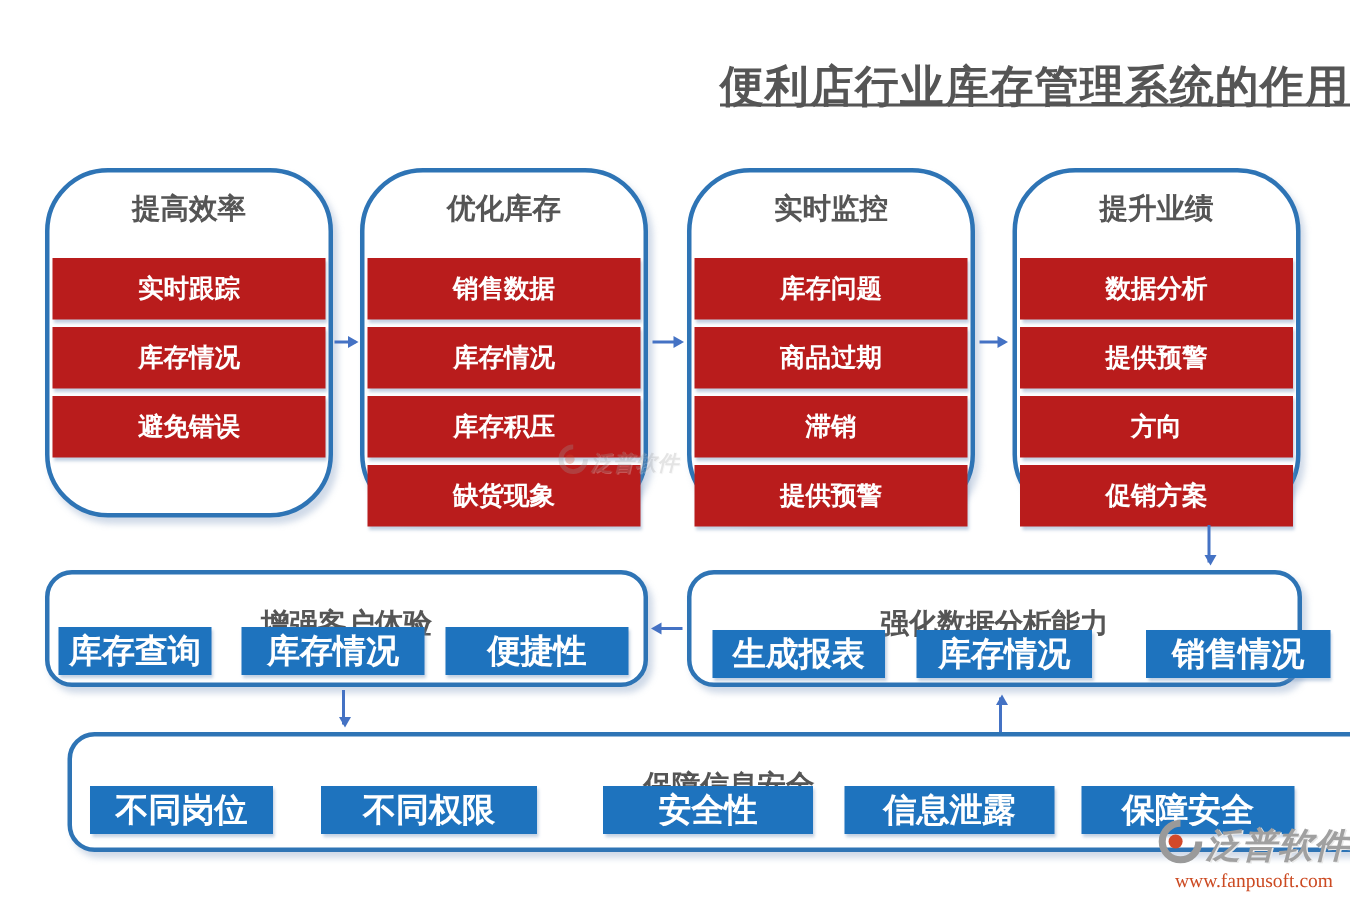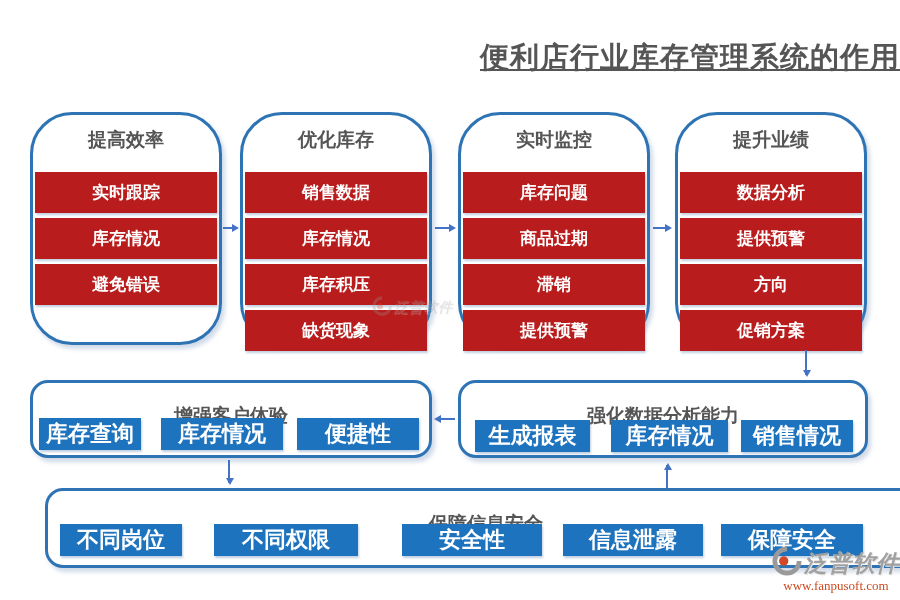--- a/index.html
+++ b/index.html
@@ -112,21 +112,21 @@
 <div class="wbox" style="left:30px;top:380px;width:402px;height:78px">
   <div class="wbox-title">增强客户体验</div>
   <div class="pill-abs" style="left:6px;top:35px;width:102px">库存查询</div>
   <div class="pill-abs" style="left:128px;top:35px;width:122px">库存情况</div>
   <div class="pill-abs" style="left:264px;top:35px;width:122px">便捷性</div>
 </div>
 <div class="wbox" style="left:458px;top:380px;width:410px;height:78px">
   <div class="wbox-title">强化数据分析能力</div>
   <div class="pill-abs" style="left:14px;top:37px;width:115px">生成报表</div>
   <div class="pill-abs" style="left:150px;top:37px;width:117px">库存情况</div>
-  <div class="pill-abs" style="left:280px;top:37px;width:112px">销售情况</div>
+  <div class="pill-abs" style="left:303px;top:37px;width:123px">销售情况</div>
 </div>
 
 <div class="wbox" style="left:45px;top:488px;width:882px;height:80px">
   <div class="wbox-title">保障信息安全</div>
   <div class="pill-abs" style="left:12px;top:33px;width:122px">不同岗位</div>
   <div class="pill-abs" style="left:166px;top:33px;width:144px">不同权限</div>
   <div class="pill-abs" style="left:515px;top:33px;width:140px">信息泄露</div>
   <div class="pill-abs" style="left:354px;top:33px;width:140px">安全性</div>
   <div class="pill-abs" style="left:673px;top:33px;width:142px">保障安全</div>
 </div>

